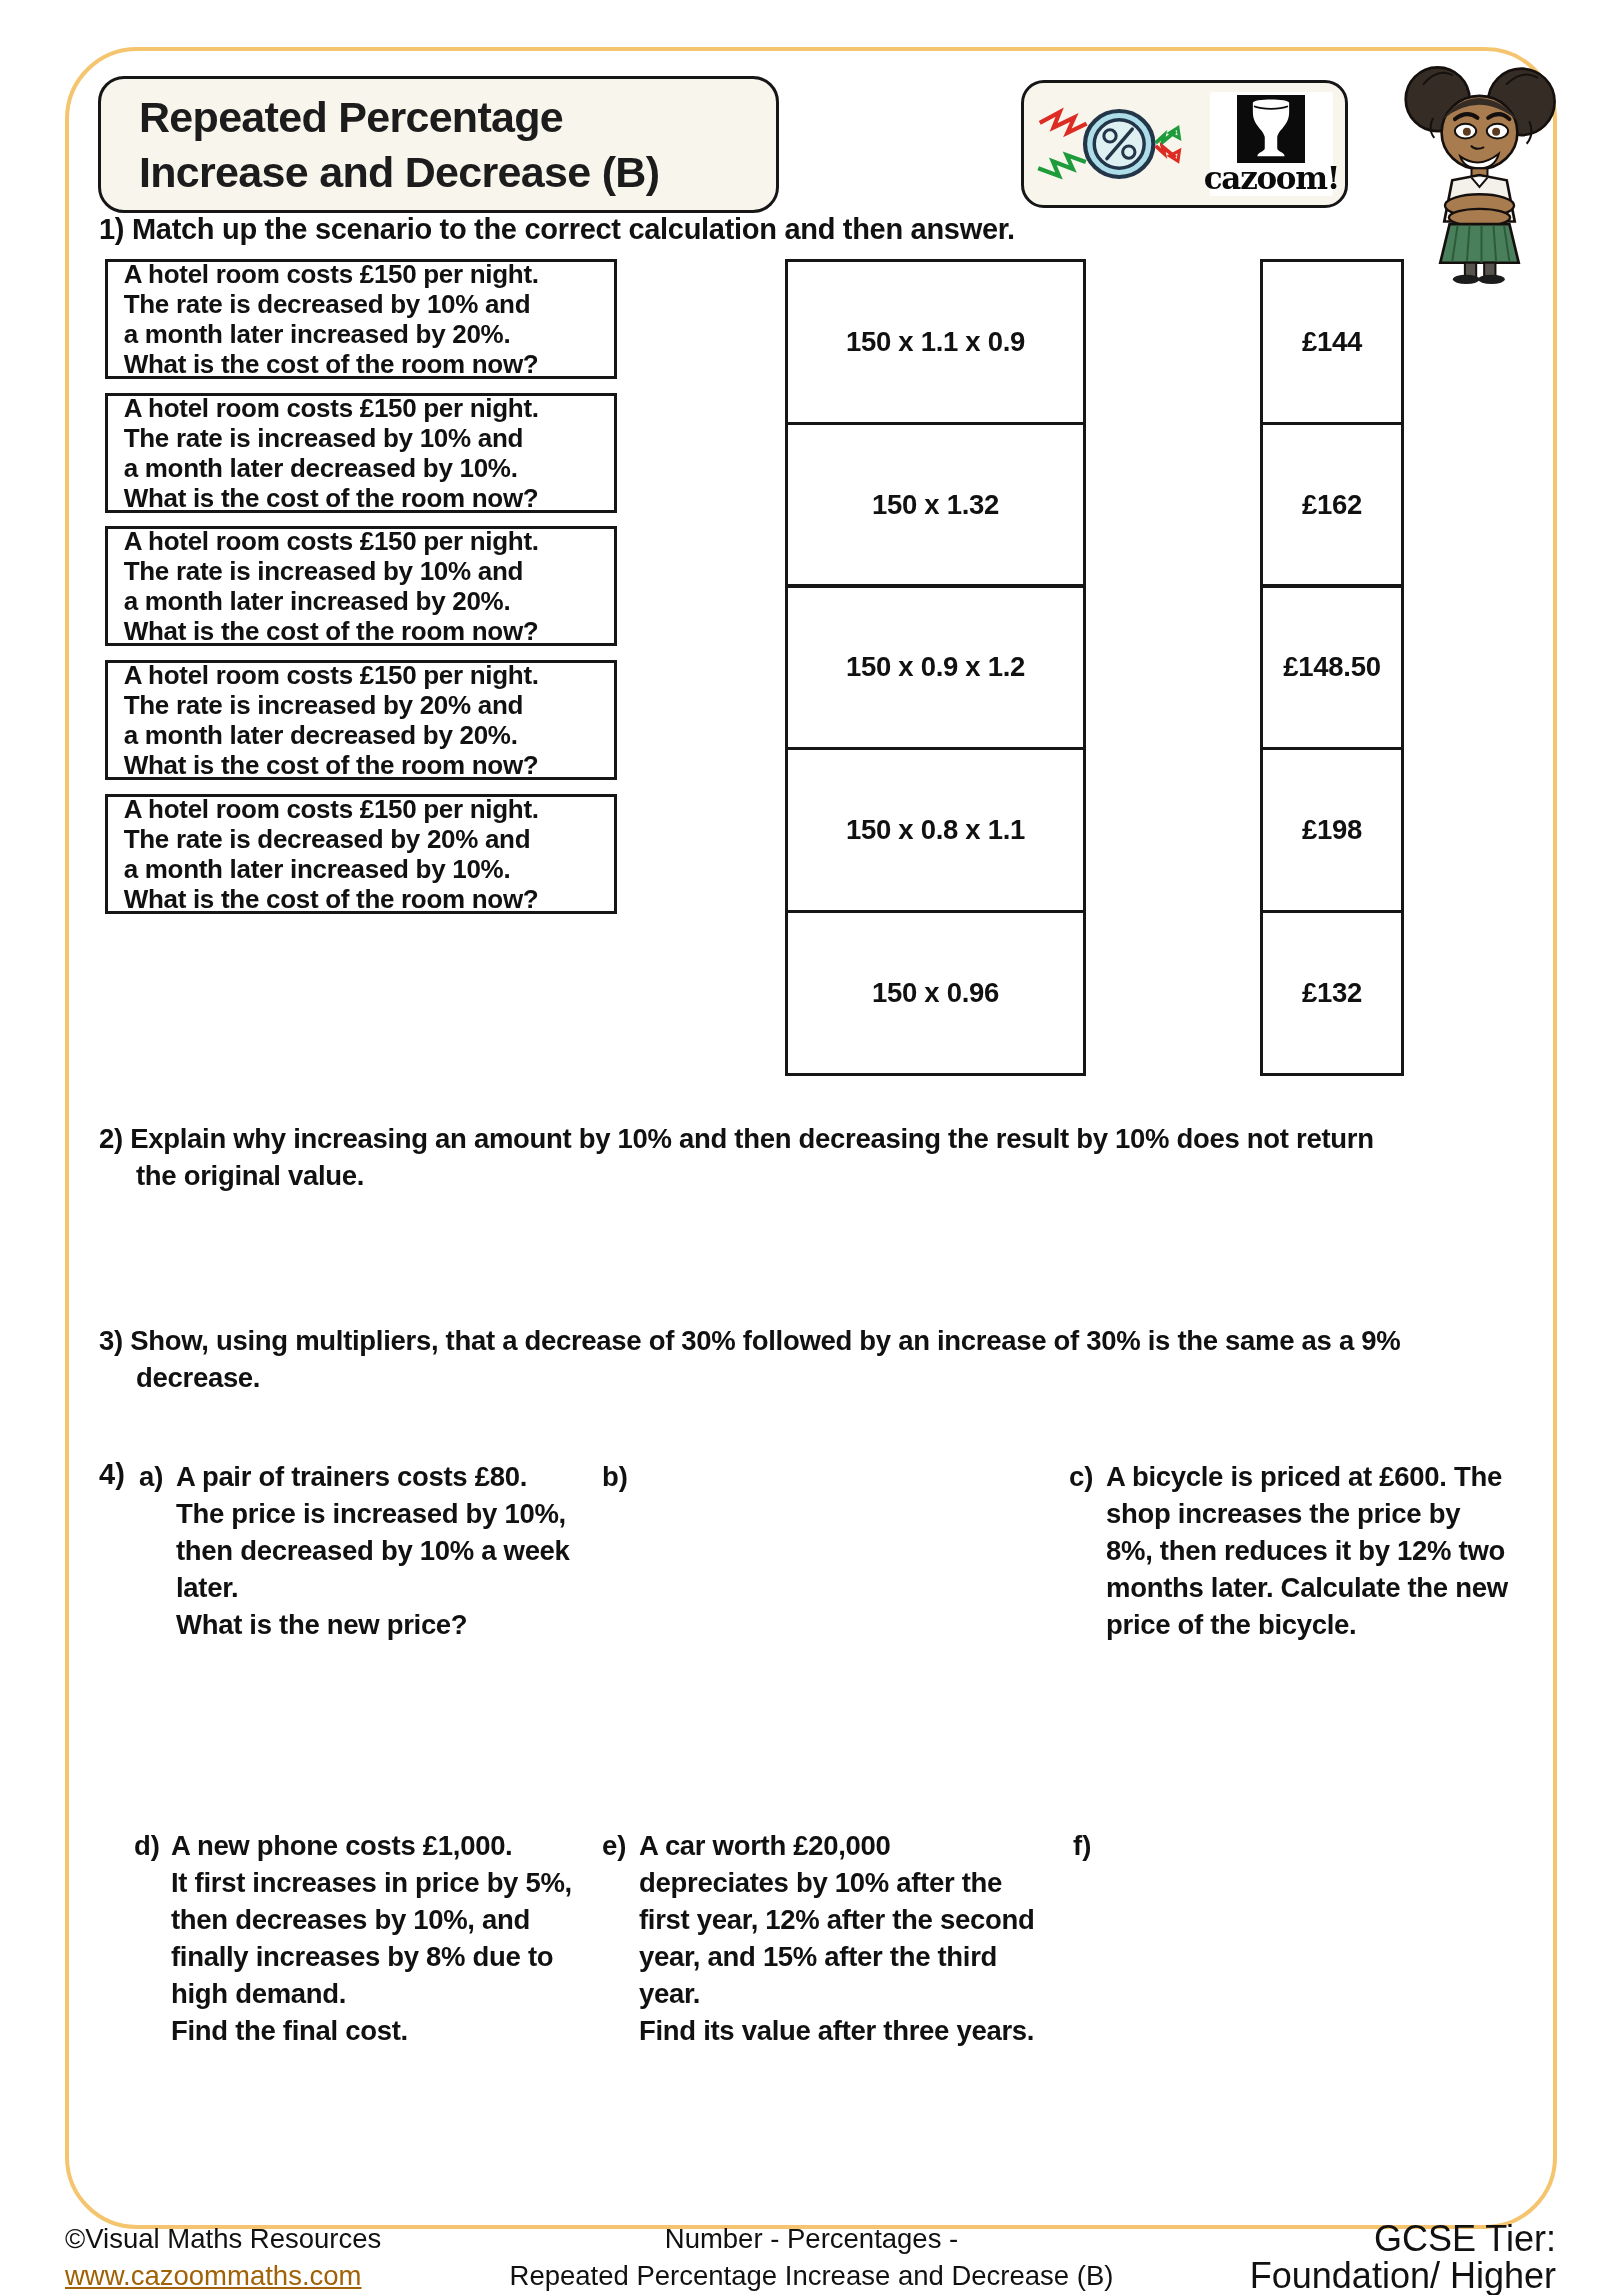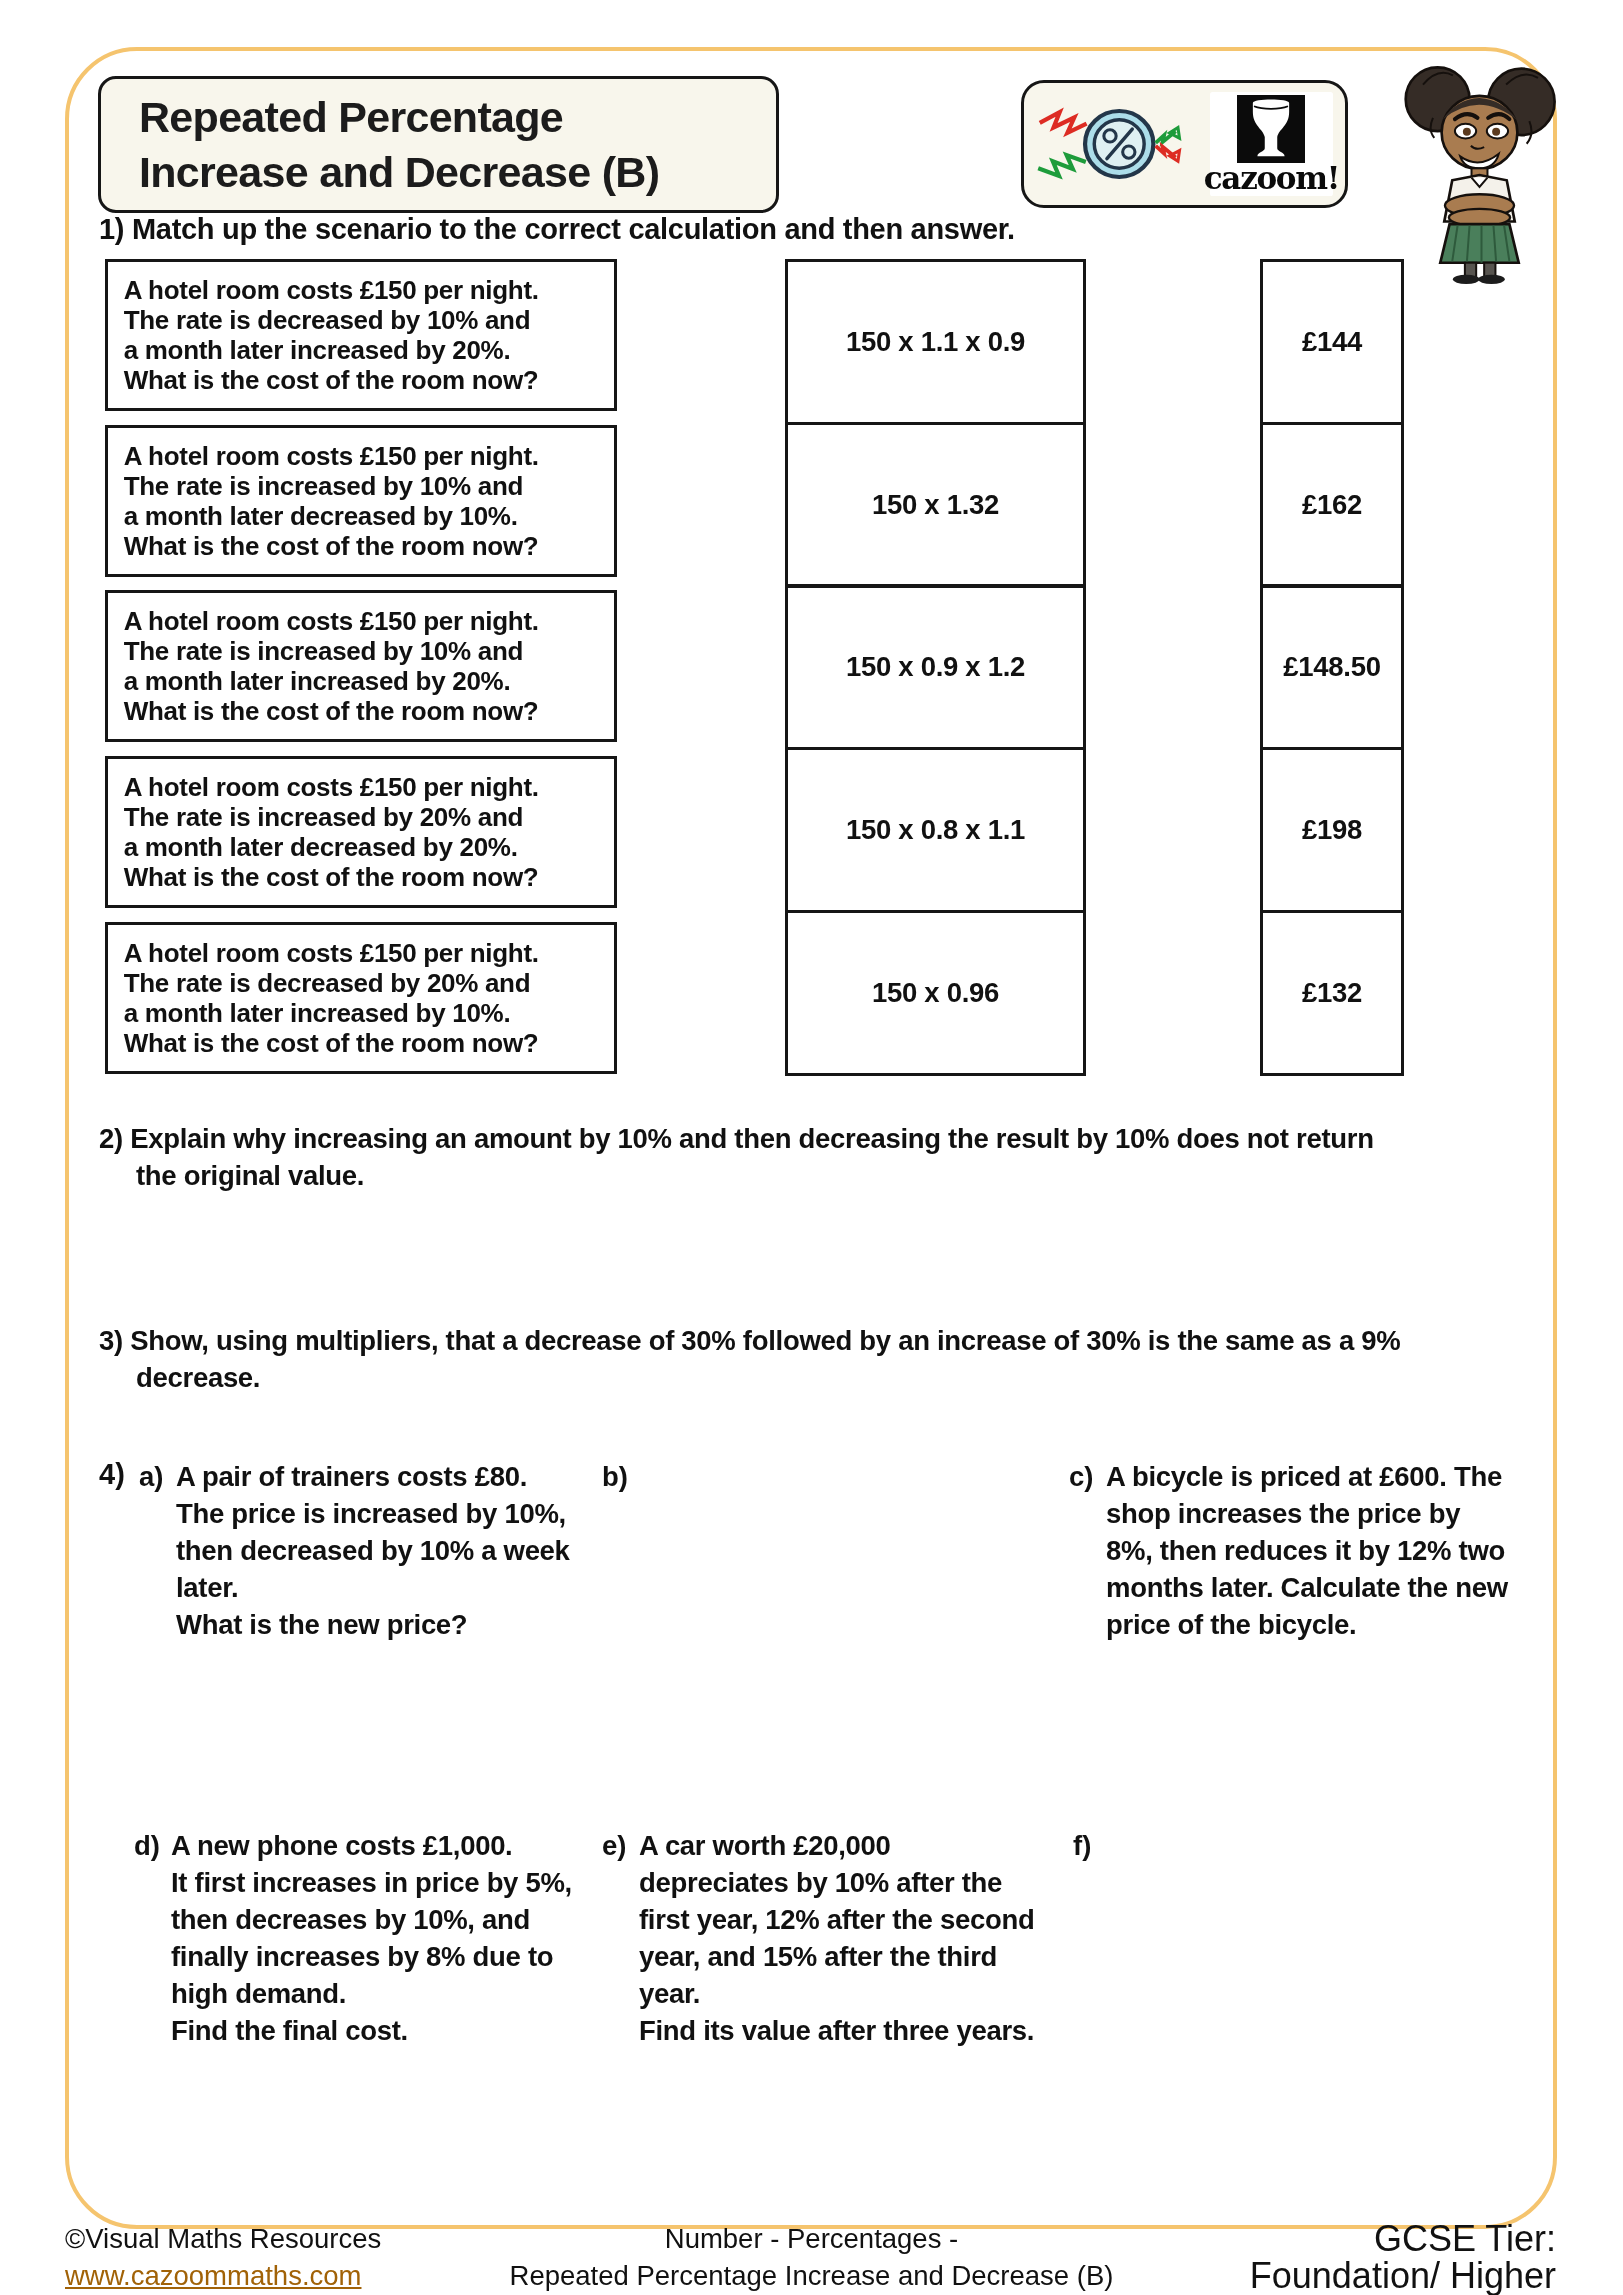--- a/index.html
+++ b/index.html
@@ -7,40 +7,40 @@
     width:1623px;height:2295px;position:relative;background:#ffffff;
     font-family:"Liberation Sans", sans-serif;color:#111;overflow:hidden;
   }
   .page-border{
     position:absolute;left:65px;top:47px;width:1484px;height:2174px;
     border:4.6px solid #F5C46E;border-radius:72px;background:#ffffff;
   }
   
   .title-box{
     position:absolute;left:98px;top:76px;width:681px;height:137px;
-    background:#F8F6EC;border:3.9px solid #161616;border-radius:18px;
+    background:#F8F6EC;border:3.9px solid #161616;border-radius:26px;
     box-sizing:border-box;display:flex;flex-direction:column;justify-content:center;
     padding-left:38px;
   }
   .title-line{font-size:43px;font-weight:bold;line-height:1.26;letter-spacing:-0.7px;color:#1c1c1c;}
   .logo-box{
     position:absolute;left:1021px;top:80px;width:327px;height:128px;
     background:#F8F6EC;border:3.9px solid #161616;border-radius:23px;
     box-sizing:border-box;display:flex;align-items:center;justify-content:space-between;
     padding:3.9px 11.8px 3.9px 5.2px;
   }
   .brand-block{width:121px;display:flex;flex-direction:column;align-items:center;background:#fff;
     padding:2.6px 1.3px;border-radius:2.6px;}
   .brand-text{font-family:"DejaVu Serif", serif;font-weight:bold;font-size:31px;letter-spacing:-1.3px;color:#0b0b0b;line-height:1;}
   .girl{position:absolute;left:1392px;top:58px;width:175px;height:226px;z-index:3;}
   
   .q1-prompt{position:absolute;left:99px;top:213px;font-size:29px;font-weight:bold;letter-spacing:-0.3px;}
   .match-left{position:absolute;left:105px;top:259px;width:512px;}
   .scenario-card{
-    box-sizing:border-box;width:512px;height:152px;border:3.3px solid #161616;
+    box-sizing:border-box;width:512px;height:120px;border:3.3px solid #161616;
     margin-bottom:13.7px;padding:10.5px 15.7px;display:flex;flex-direction:column;justify-content:center;
   }
   .scenario-text{font-size:26px;font-weight:bold;line-height:30px;white-space:pre-line;letter-spacing:-0.3px;}
   .match-mid{position:absolute;left:785px;top:259px;width:301px;}
   .match-right{position:absolute;left:1260px;top:259px;width:144px;}
   .value-card{
     box-sizing:border-box;height:166px;border:3.3px solid #161616;margin-top:-3.3px;
     display:flex;align-items:center;justify-content:center;
     font-size:27.5px;font-weight:bold;letter-spacing:-0.3px;
   }

